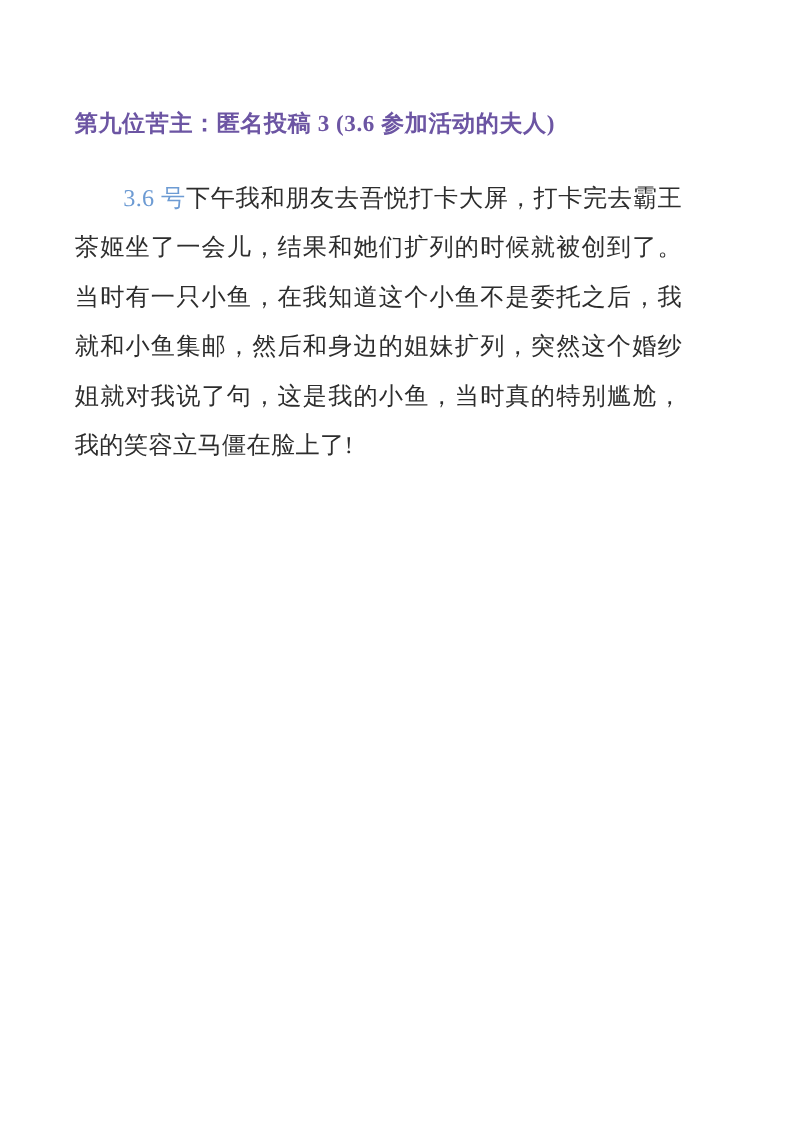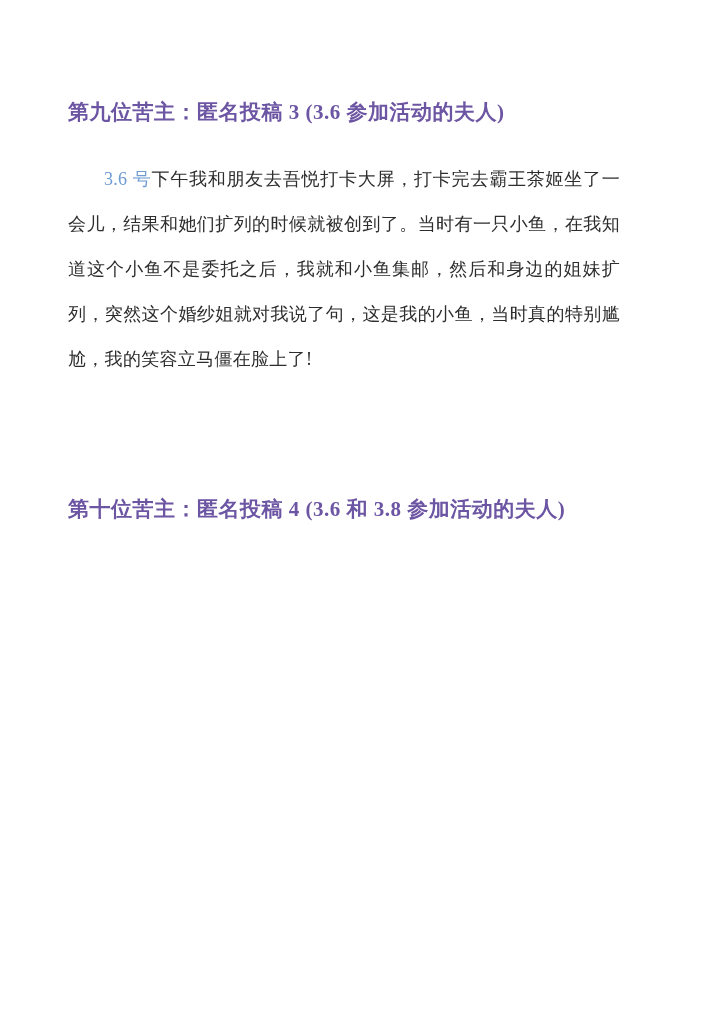--- a/index.html
+++ b/index.html
@@ -22,21 +22,21 @@
   }
   .section-heading {
     color: #6C55A3;
     font-weight: 700;
     font-size: 21px;
     line-height: 22px;
     letter-spacing: 0.5px;
     white-space: nowrap;
   }
   .para {
-    font-size: 18px;
+    font-size: 22px;
     color: #2d2d2d;
     text-align: justify;
     text-indent: 2em;
     letter-spacing: 0.3px;
   }
   .para-1 {
     margin: 34px 0 0 0;
     line-height: 45px;
   }
   .para-2 {
@@ -53,15 +53,14 @@
 </head>
 <body>
 
 <div class="page">
 
   <div class="section-heading">第九位苦主：匿名投稿 3  (3.6 参加活动的夫人)</div>
 
   <p class="para para-1"><span class="date-highlight">3.6 号</span><span>下午我和朋友去吾悦打卡大屏，打卡完去霸王茶姬坐了一会儿，结果和她们扩列的时候就被创到了。当时有一只小鱼，在我知道这个小鱼不是委托之后，我就和小鱼集邮，然后和身边的姐妹扩列，突然这个婚纱姐就对我说了句，这是我的小鱼，当时真的特别尴尬，我的笑容立马僵在脸上了!</span></p>
 
 
-  <div class="section-heading section-heading-bottom">第十位苦主：匿名投稿 4  (3.6 和 3.8 参加活动的夫人)</div>
 
 </div>
 
 </body></html>

